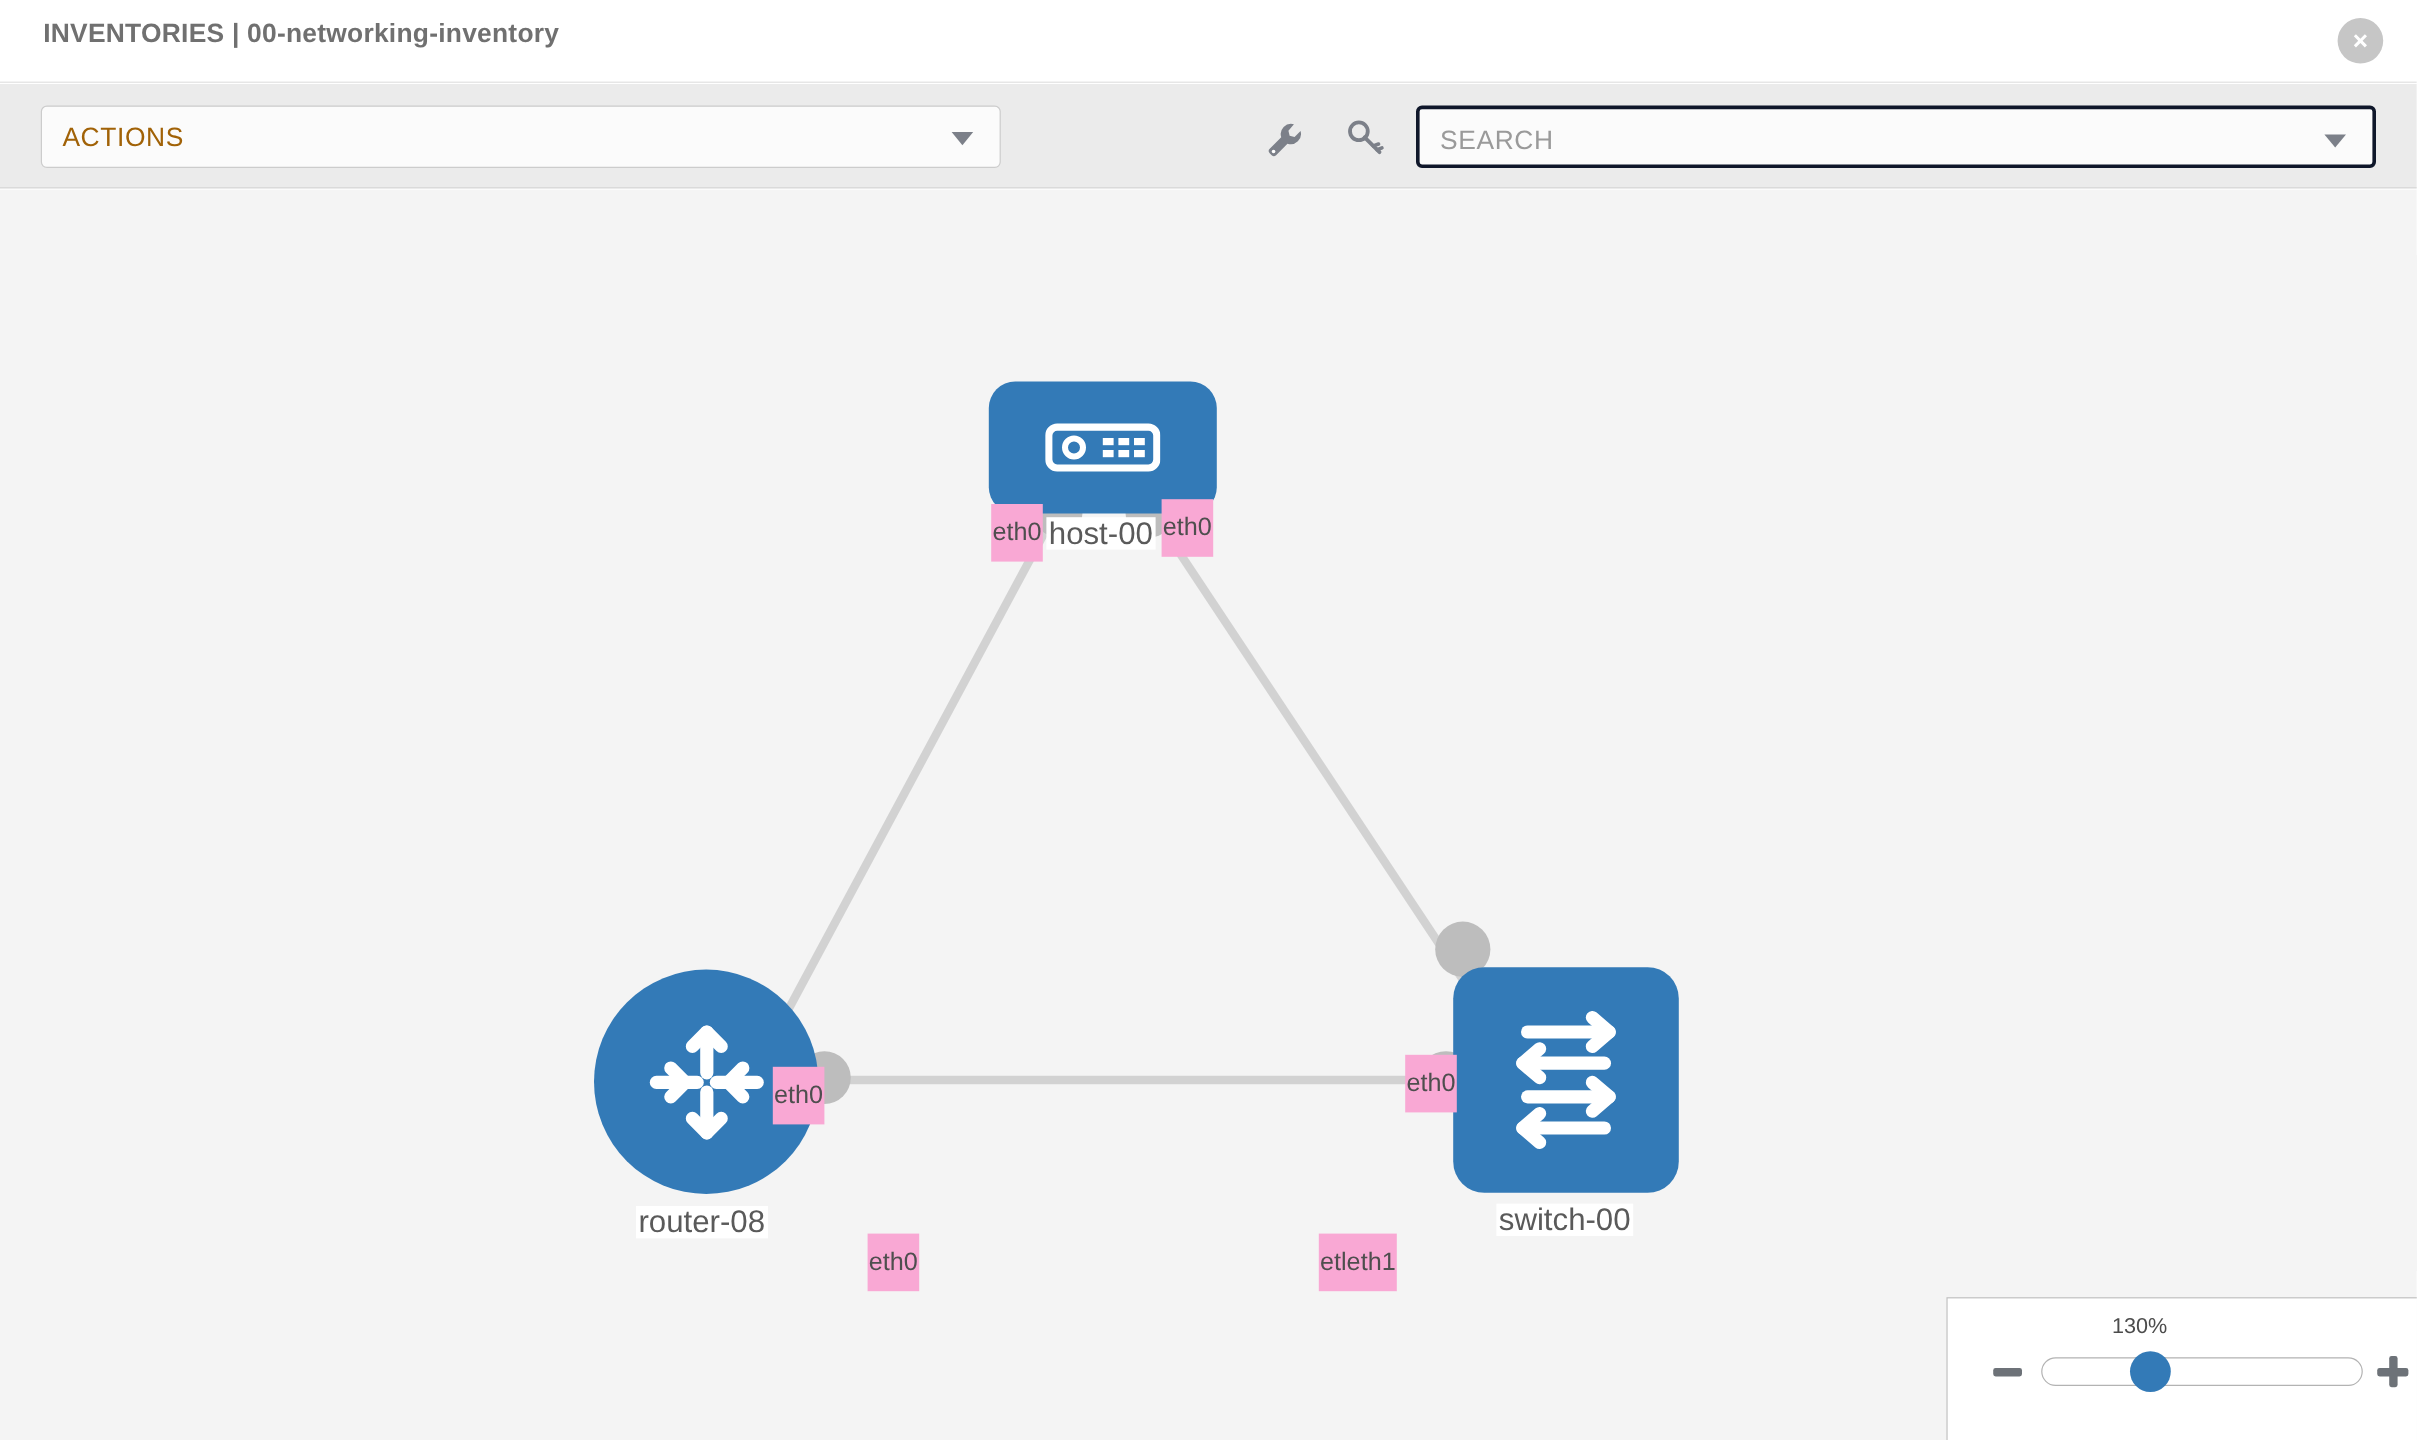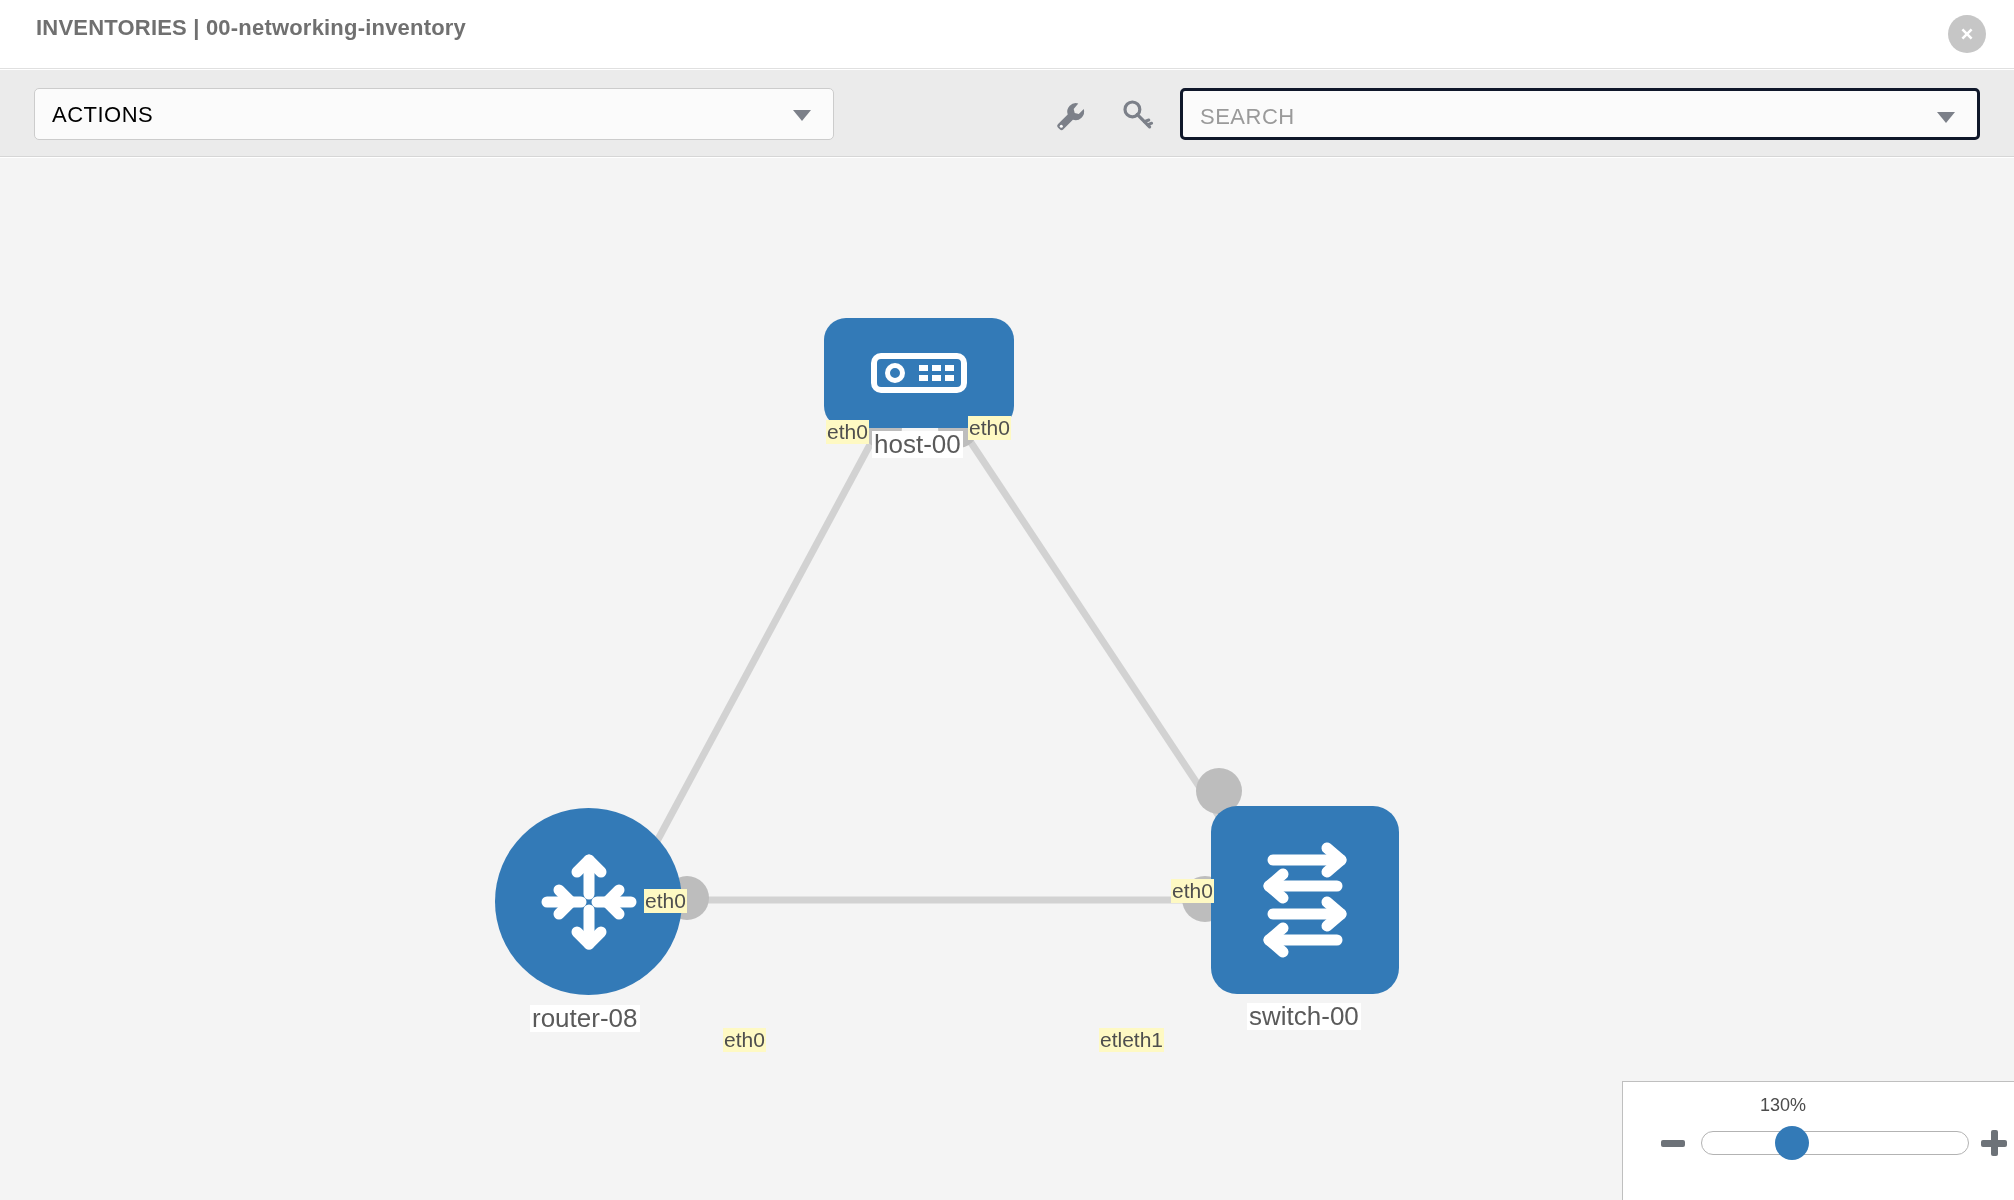--- a/index.html
+++ b/index.html
@@ -74,21 +74,21 @@
     background: #fbfbfb;
     border: 1px solid #cccccc;
     border-radius: 5px;
     cursor: pointer;
   }
   .actions-label {
     position: absolute;
     left: 17px;
     top: 13px;
     font-size: 22px;
-    color: #000000;
+    color: #a16207;
     letter-spacing: 0.5px;
   }
 
   .caret {
     position: absolute;
     width: 0; height: 0;
     border-left: 9px solid transparent;
     border-right: 9px solid transparent;
     border-top: 11px solid #7c8089;
   }
@@ -201,23 +201,23 @@
     position: absolute;
     background: #bdbdbd;
     border-radius: 50%;
   }
 
   
   .edge-label {
     position: absolute;
     font-size: 21px;
     color: #4e4e4e;
-    background: #fef9c3;
+    background: #f9a8d4;
     white-space: nowrap;
-    padding: 0 1px;
+    padding: 12px 1px;
     line-height: 1.15;
   }
 
   
   .zoom-panel {
     position: absolute;
     left: 1622px;
     top: 1081px;
     width: 400px;
     height: 130px;

